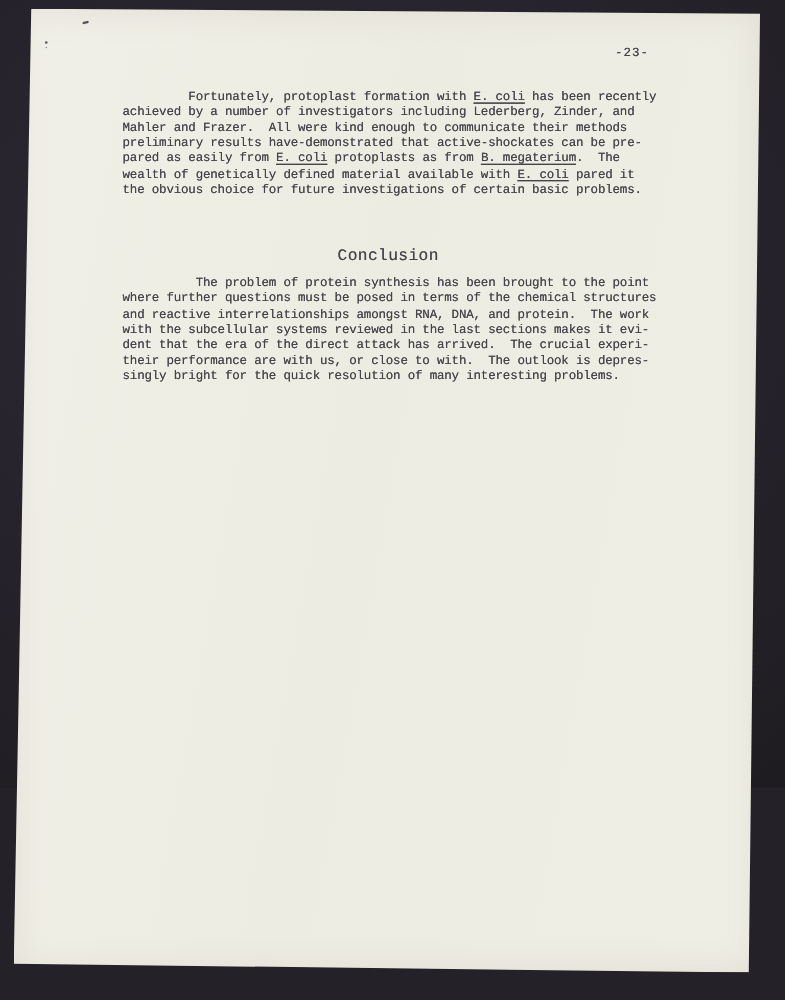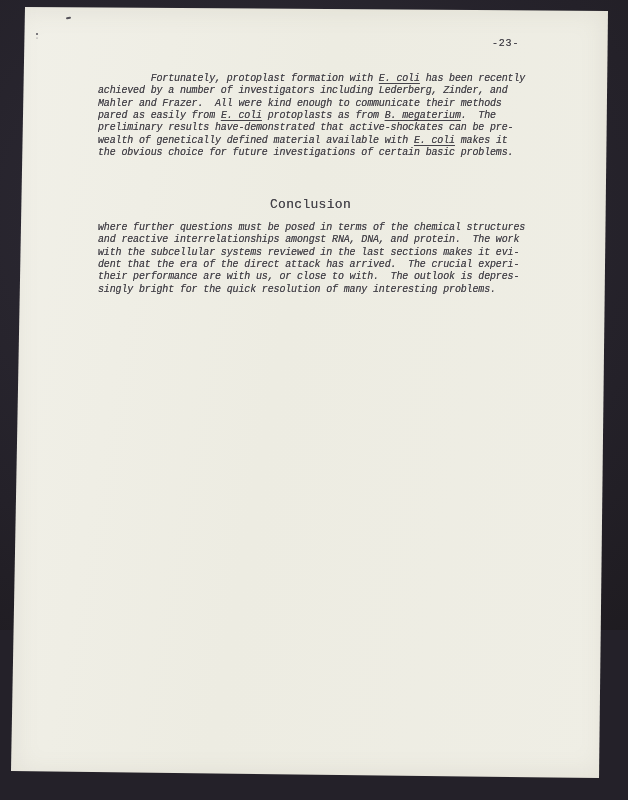--- a/index.html
+++ b/index.html
@@ -24,21 +24,21 @@
     box-shadow:inset 0 0 28px rgba(140,130,110,0.16);
   }
   .page-number{
     position:absolute;left:481px;top:31px;
     font-size:10px;line-height:12px;letter-spacing:0.8px;
     color:var(--ink);text-shadow:0 0 0.5px rgba(64,62,68,0.75);
   }
   .para{
     position:absolute;left:87px;width:460px;
     font-size:10px;letter-spacing:-0.15px;
-    color:var(--ink);text-shadow:0 0 0.5px rgba(64,62,68,0.75);font-style:italic;
+    color:var(--ink);text-shadow:0 0 0.5px rgba(64,62,68,0.75);
   }
   .para-1{top:66px;}
   .para-2{top:215px;}
   .heading{
     position:absolute;left:259px;top:192px;
     font-size:13px;line-height:12px;letter-spacing:0.3px;
     color:var(--ink);text-shadow:0 0 0.5px rgba(64,62,68,0.75);
   }
   .line{white-space:pre;height:12.33px;line-height:12.33px;}
   .u{text-decoration:underline;text-underline-offset:2px;text-decoration-thickness:0.8px;}
@@ -51,27 +51,28 @@
 
 <div class="canvas">
   <div class="paper">
     <div class="scan-mark mark-1"></div>
     <div class="scan-mark mark-2"></div>
     <div class="page-number">-23-</div>
     <div class="para para-1">
         <div class="line"><span>         Fortunately, protoplast formation with </span><span class="u">E. coli</span><span> has been recently</span></div>
         <div class="line"><span>achieved by a number of investigators including Lederberg, Zinder, and</span></div>
         <div class="line"><span>Mahler and Frazer.  All were kind enough to communicate their methods</span></div>
+        <div class="line"><span>preliminary results have-demonstrated that active-shockates can be pre-</span></div>
         <div class="line"><span>pared as easily from </span><span class="u">E. coli</span><span> protoplasts as from </span><span class="u">B. megaterium</span><span>.  The</span></div>
-        <div class="line"><span>preliminary results have-demonstrated that active-shockates can be pre-</span></div>
-        <div class="line"><span>wealth of genetically defined material available with </span><span class="u">E. coli</span><span> makes it</span></div>
+        <div class="line"><span>wealth of genetically defined material available with </span><span class="u">E. coli</span><span> pared it</span></div>
         <div class="line"><span>the obvious choice for future investigations of certain basic problems.</span></div>
       </div>
     <div class="heading">Conclusion</div>
     <div class="para para-2">
+        <div class="line"><span>          The problem of protein synthesis has been brought to the point</span></div>
         <div class="line"><span>where further questions must be posed in terms of the chemical structures</span></div>
         <div class="line"><span>and reactive interrelationships amongst RNA, DNA, and protein.  The work</span></div>
         <div class="line"><span>with the subcellular systems reviewed in the last sections makes it evi-</span></div>
         <div class="line"><span>dent that the era of the direct attack has arrived.  The crucial experi-</span></div>
         <div class="line"><span>their performance are with us, or close to with.  The outlook is depres-</span></div>
         <div class="line"><span>singly bright for the quick resolution of many interesting problems.</span></div>
       </div>
   </div>
 </div>
 

